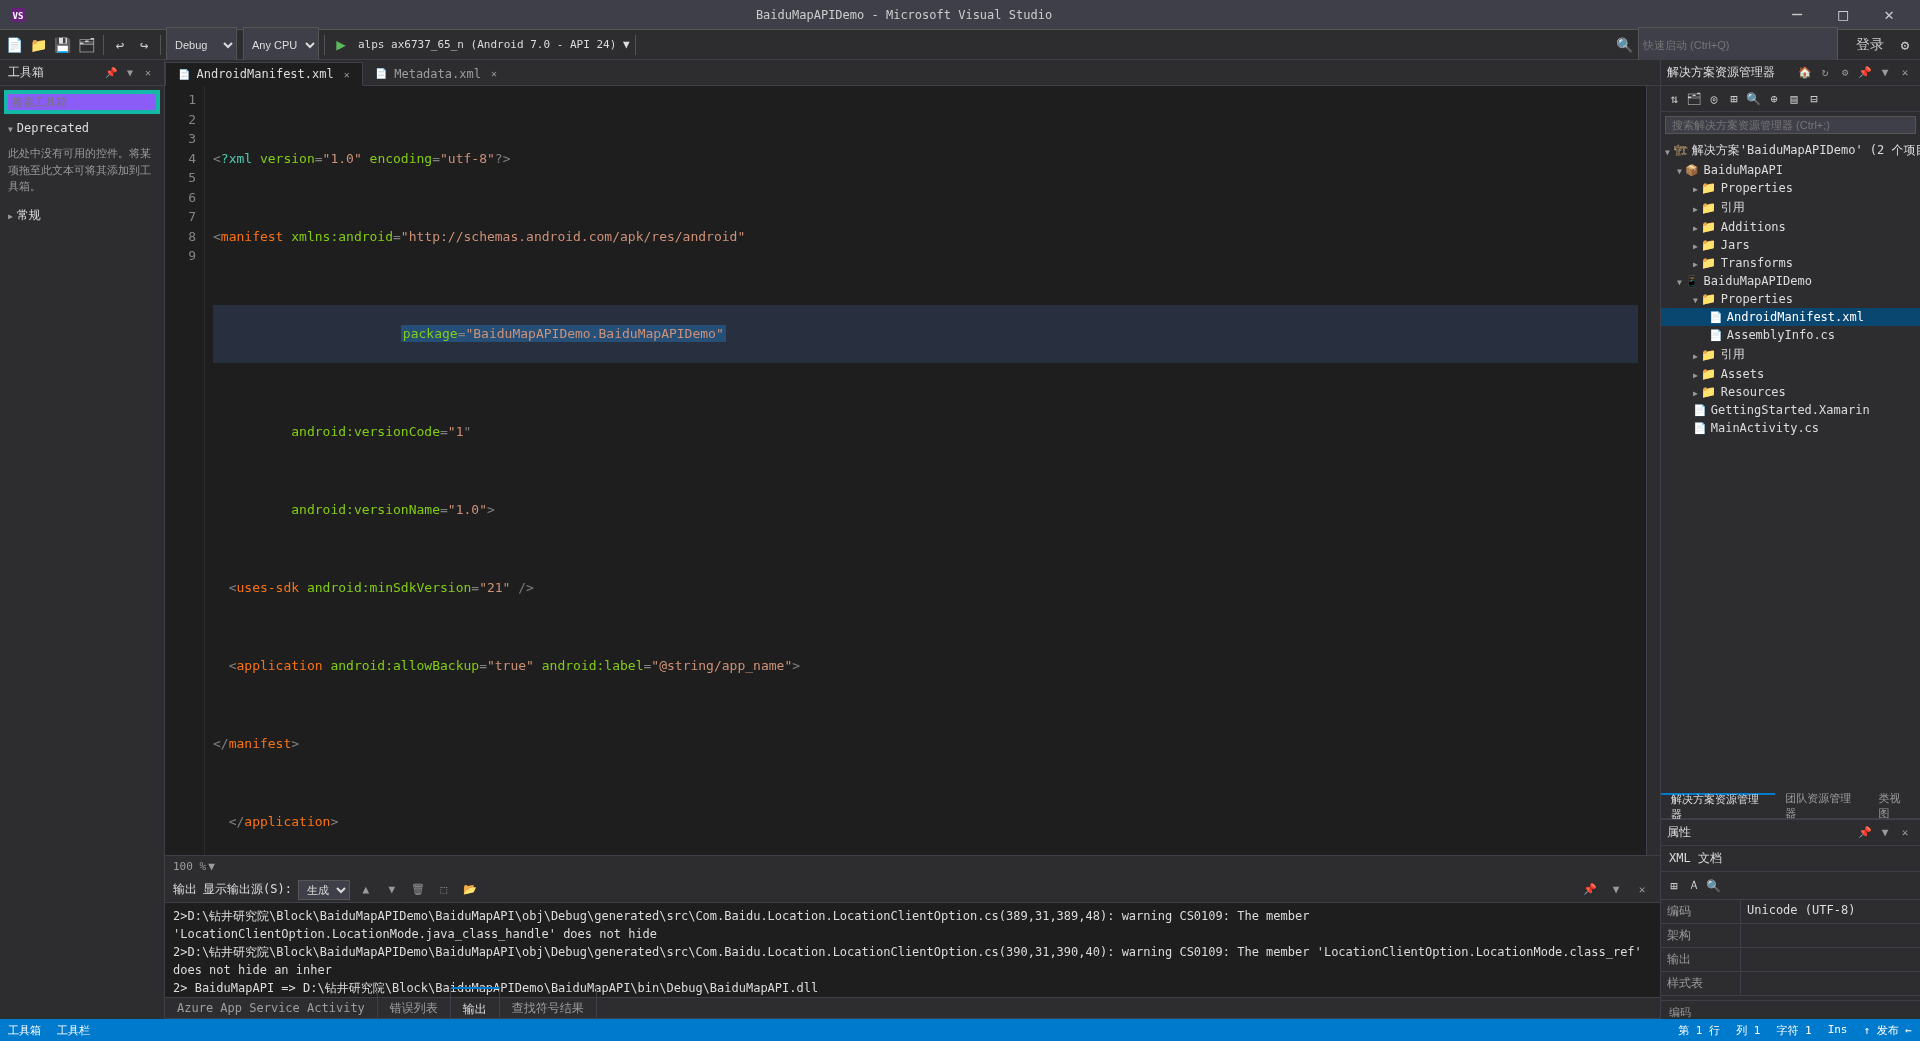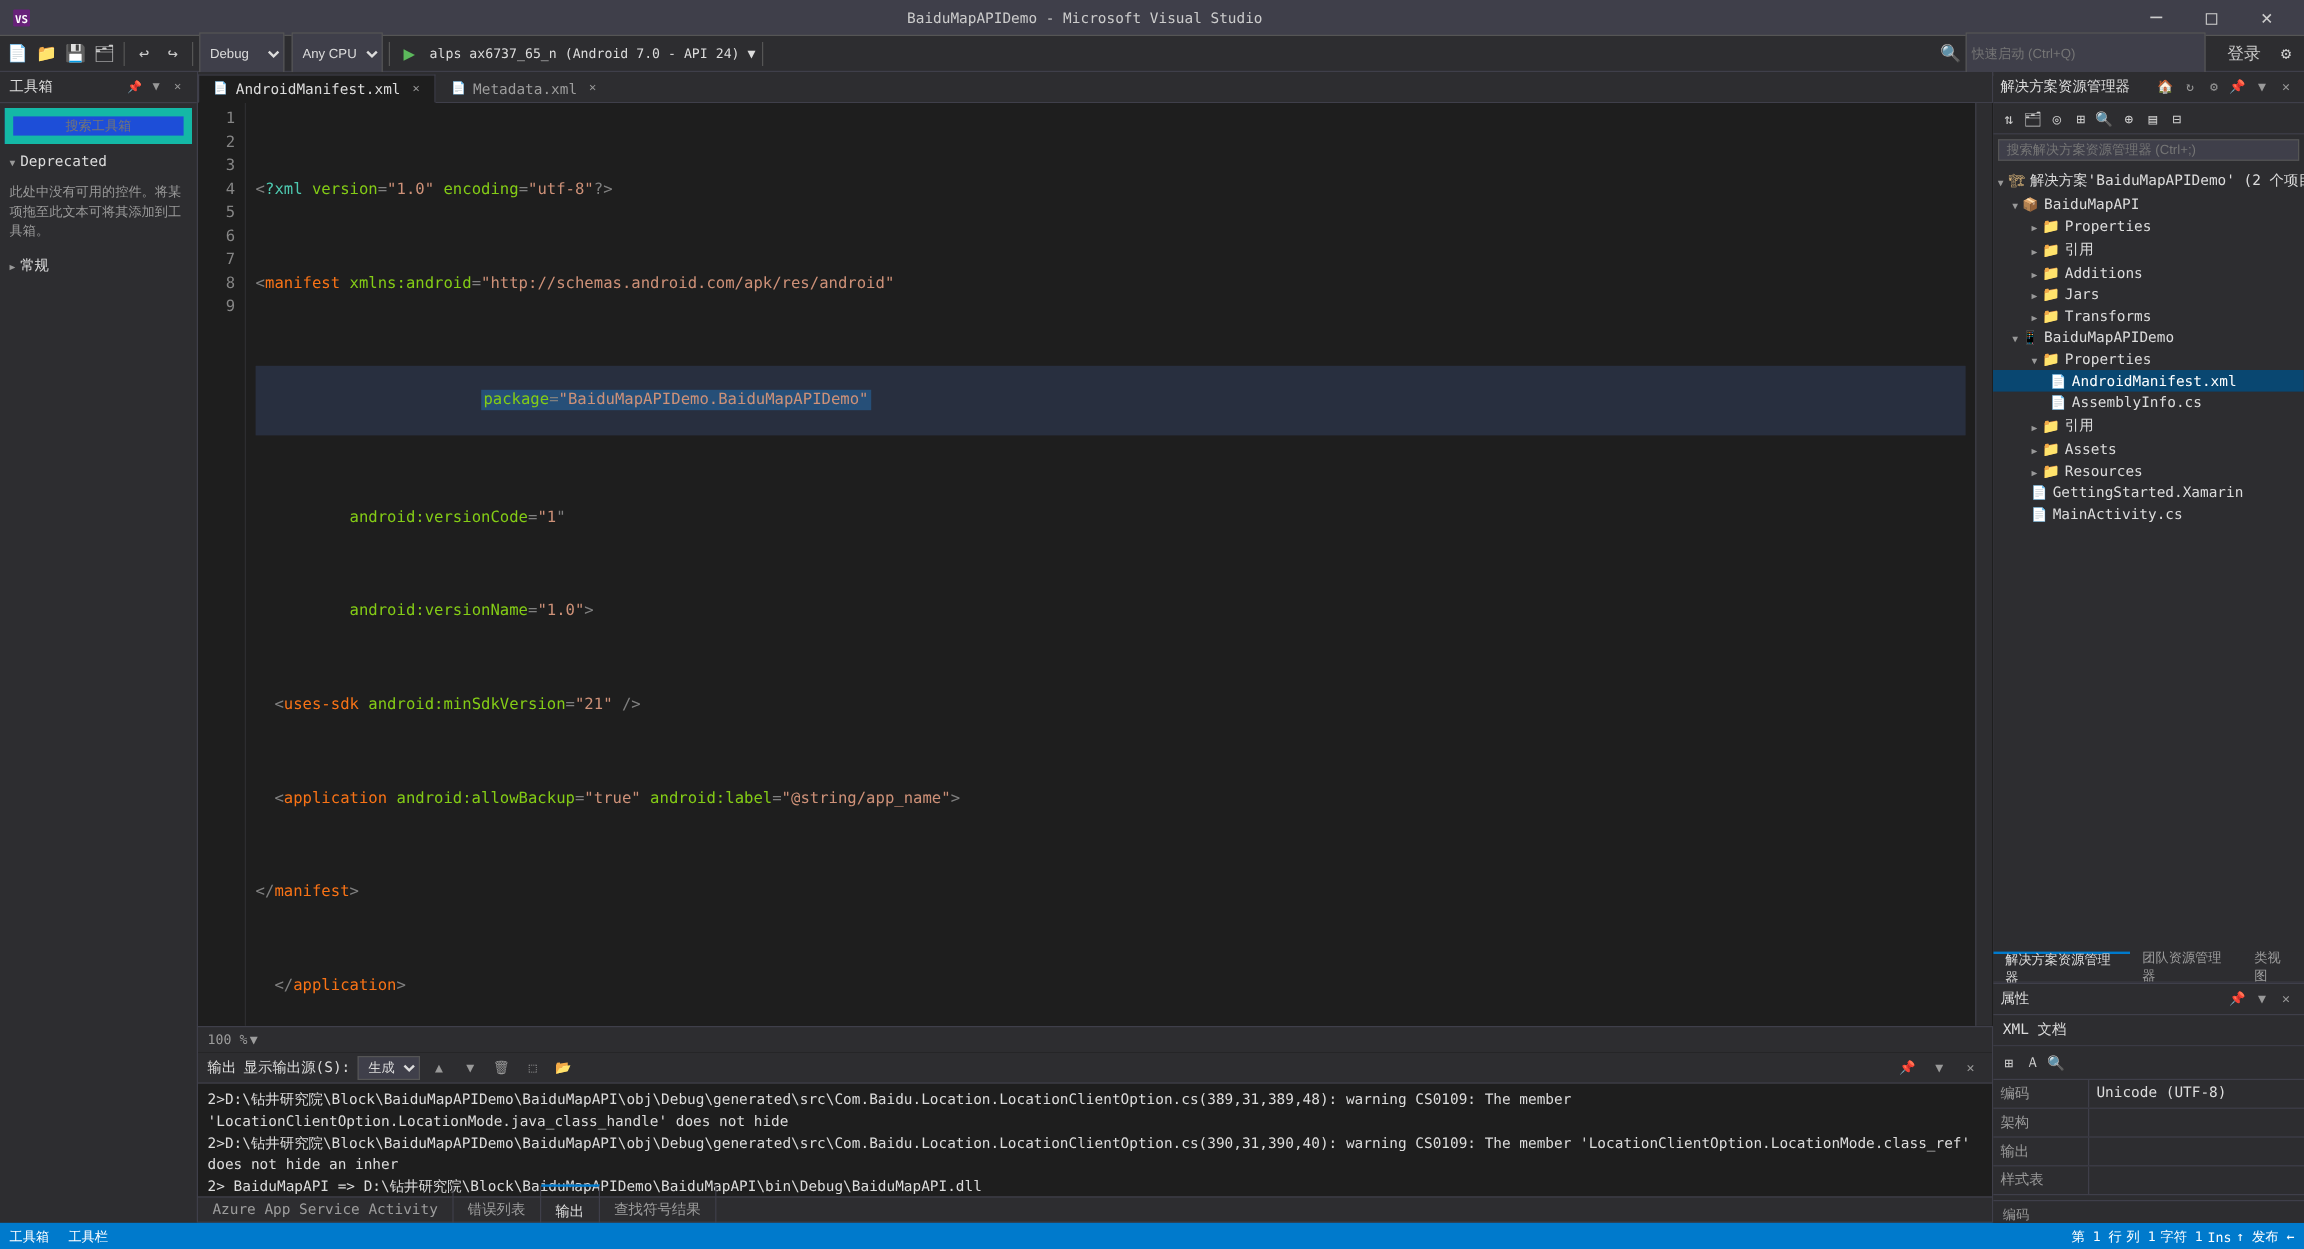--- a/index.html
+++ b/index.html
@@ -72,22 +72,22 @@
       border-bottom: 1px solid #3f3f4a;
       display: flex;
       align-items: center;
       justify-content: space-between;
       height: 26px;
     }
     .panel-header-btns { display: flex; gap: 2px; }
     .panel-header-btn { width: 16px; height: 16px; display: flex; align-items: center; justify-content: center; cursor: pointer; font-size: 10px; color: #999; }
     .toolbox-search { 
       margin: 4px; padding: 2px 4px;
-      background: #1d4ed8; border: 7px solid #14b8a6; color: #dcdcdc; 
-      font-size: 11px; width: calc(100% - 8px); text-align: center;
+      background: #8b5cf6; border: 4px solid #14b8a6; color: #dcdcdc; 
+      font-size: 11px; width: calc(100% - 8px);
     }
     .toolbox-empty-text { padding: 8px; font-size: 11px; color: #999; line-height: 1.5; }
     .toolbox-category { 
       padding: 3px 8px; font-size: 12px; 
       display: flex; align-items: center; gap: 4px;
       cursor: pointer; color: #dcdcdc;
     }
     #tab-bar {
       background: #2d2d30;
       height: 26px;
@@ -267,21 +267,21 @@
       background: #007acc;
       height: 22px;
       display: flex;
       align-items: center;
       padding: 0 8px;
       font-size: 11px;
       color: #fff;
       gap: 16px;
     }
     .status-left { display: flex; align-items: center; gap: 16px; flex: 1; }
-    .status-right { display: flex; align-items: flex-end; gap: 4px; }
+    .status-right { display: flex; align-items: flex-start; gap: 16px; }
     .status-item { display: flex; align-items: center; gap: 4px; cursor: pointer; }
 
     
     #app {
       display: flex;
       flex-direction: column;
       height: 1041px;
       overflow: hidden;
     }
     #content-area {

